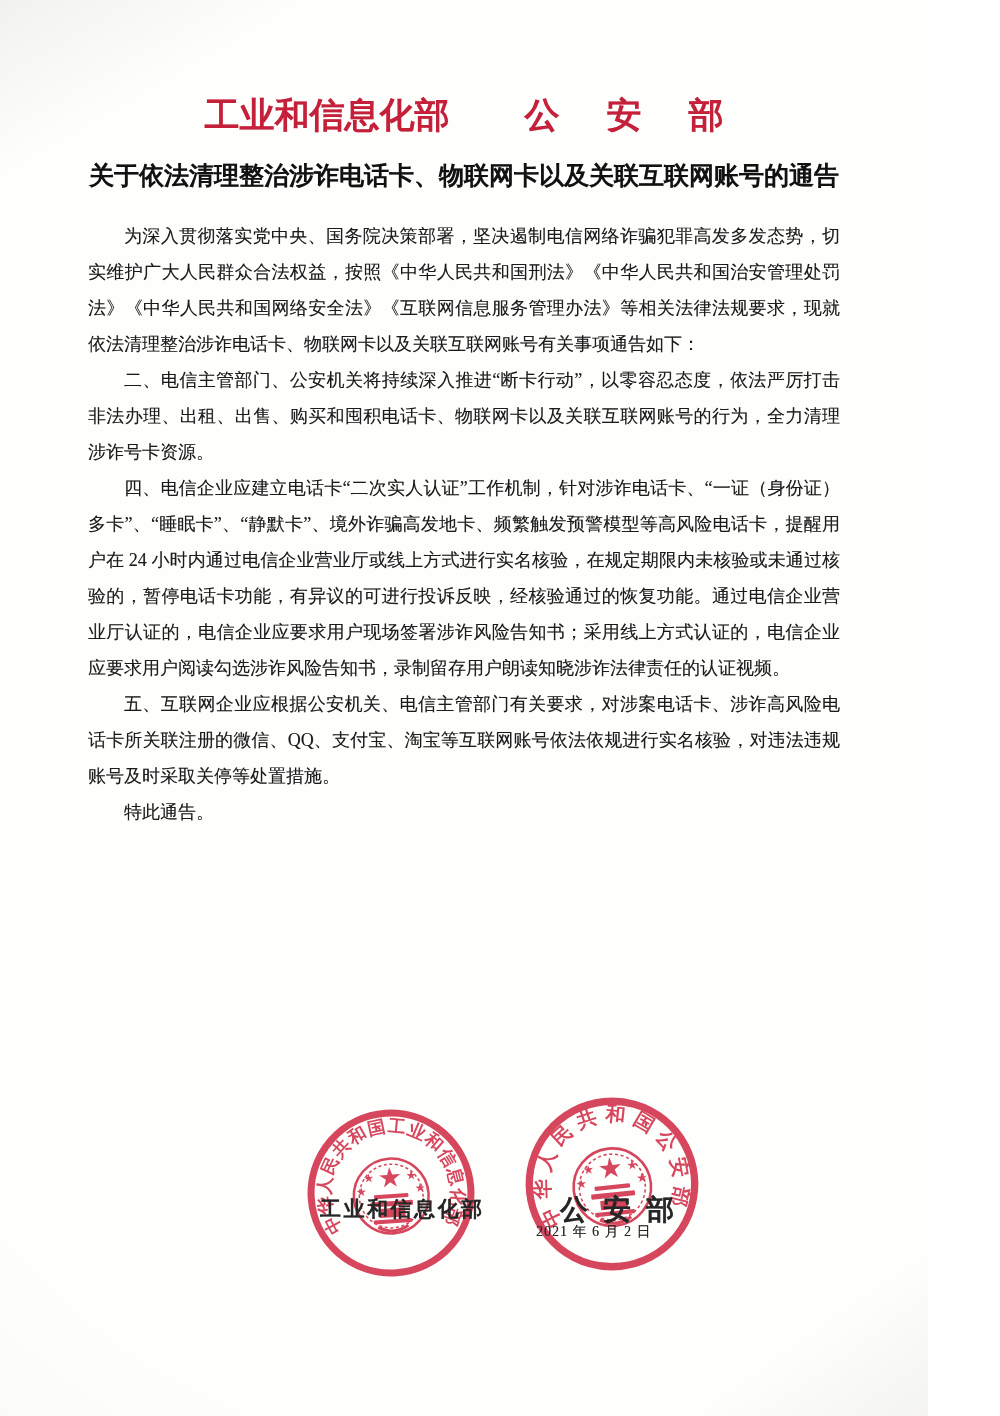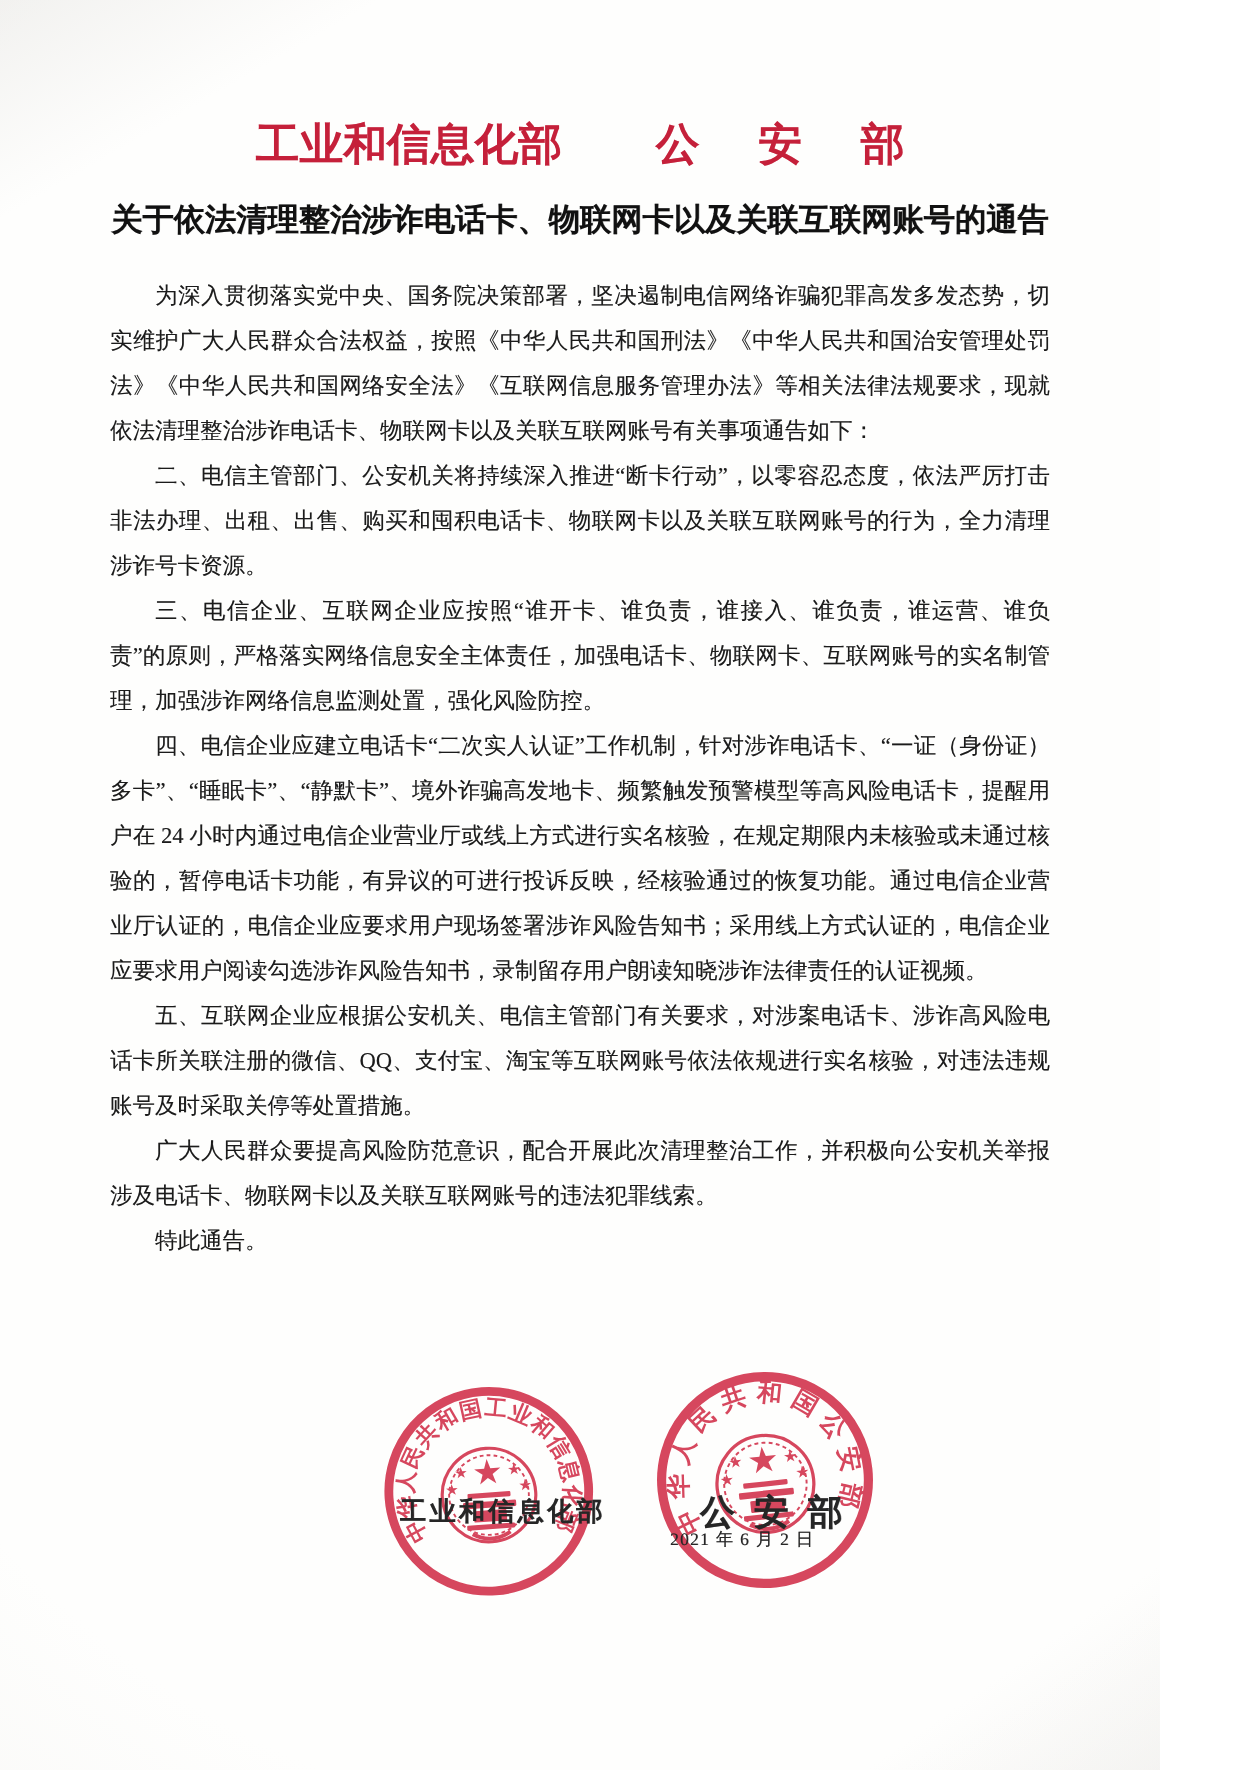--- a/index.html
+++ b/index.html
@@ -80,24 +80,22 @@
   <div class="org-line">
     <span class="org-left">工业和信息化部</span>
     <span class="org-right">公安部</span>
   </div>
 
   <div class="subtitle">关于依法清理整治涉诈电话卡、物联网卡以及关联互联网账号的通告</div>
 
   <div class="body-text">
       <p>为深入贯彻落实党中央、国务院决策部署，坚决遏制电信网络诈骗犯罪高发多发态势，切实维护广大人民群众合法权益，按照《中华人民共和国刑法》《中华人民共和国治安管理处罚法》《中华人民共和国网络安全法》《互联网信息服务管理办法》等相关法律法规要求，现就依法清理整治涉诈电话卡、物联网卡以及关联互联网账号有关事项通告如下：</p>
       <p>二、电信主管部门、公安机关将持续深入推进“断卡行动”，以零容忍态度，依法严厉打击非法办理、出租、出售、购买和囤积电话卡、物联网卡以及关联互联网账号的行为，全力清理涉诈号卡资源。</p>
-      <p>三、电信企业、互联网企业应按照“谁开卡、谁负责，谁接入、谁负责，谁运营、谁负责”的原则，严格落实网络信息安全主体责任，加强电话卡、物联网卡、互联网账号的实名制管理，加强涉诈网络信息监测处置，强化风险防控。</p>
       <p>四、电信企业应建立电话卡“二次实人认证”工作机制，针对涉诈电话卡、“一证（身份证）多卡”、“睡眠卡”、“静默卡”、境外诈骗高发地卡、频繁触发预警模型等高风险电话卡，提醒用户在 24 小时内通过电信企业营业厅或线上方式进行实名核验，在规定期限内未核验或未通过核验的，暂停电话卡功能，有异议的可进行投诉反映，经核验通过的恢复功能。通过电信企业营业厅认证的，电信企业应要求用户现场签署涉诈风险告知书；采用线上方式认证的，电信企业应要求用户阅读勾选涉诈风险告知书，录制留存用户朗读知晓涉诈法律责任的认证视频。</p>
       <p>五、互联网企业应根据公安机关、电信主管部门有关要求，对涉案电话卡、涉诈高风险电话卡所关联注册的微信、QQ、支付宝、淘宝等互联网账号依法依规进行实名核验，对违法违规账号及时采取关停等处置措施。</p>
-      <p>广大人民群众要提高风险防范意识，配合开展此次清理整治工作，并积极向公安机关举报涉及电话卡、物联网卡以及关联互联网账号的违法犯罪线索。</p>
       <p>特此通告。</p>
     </div>
 
   <div class="seal-area">
 
     <svg class="seal seal-left" viewBox="0 0 170 170">
       <defs>
         <path id="arcL" d="M 35.9 119.4 A 60 60 0 1 1 134.1 119.4" fill="none"></path>
       </defs>
       <circle cx="85" cy="85" r="79" fill="none" stroke="#d43a52" stroke-width="7"></circle>

